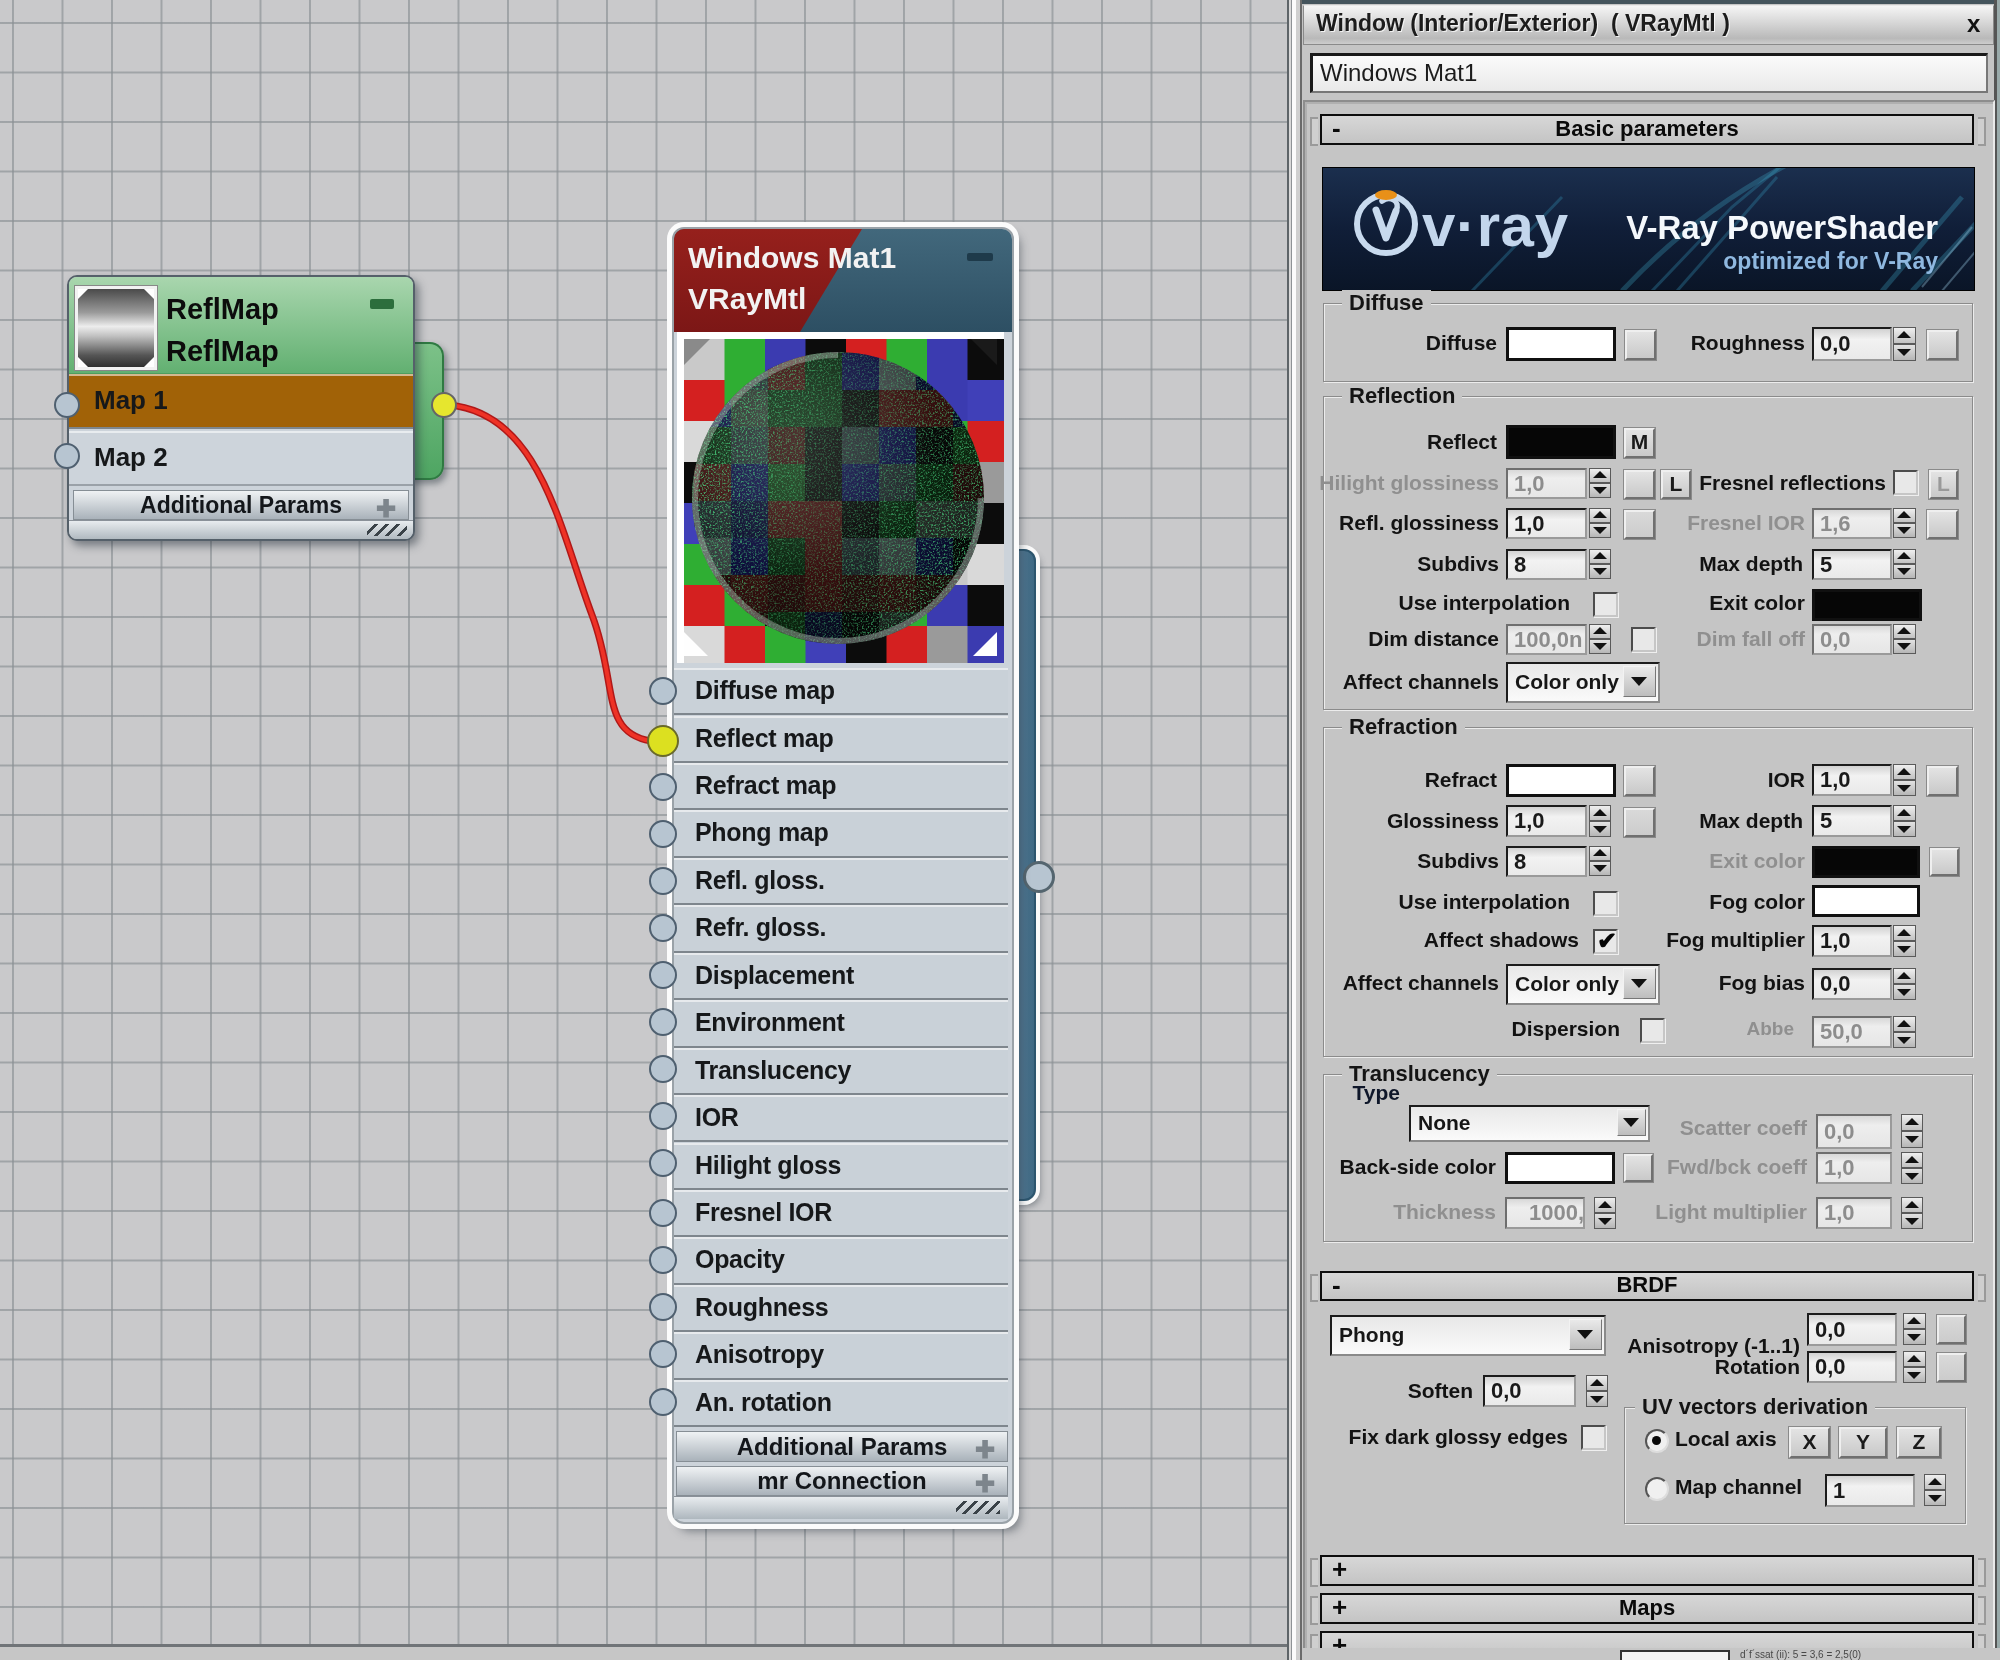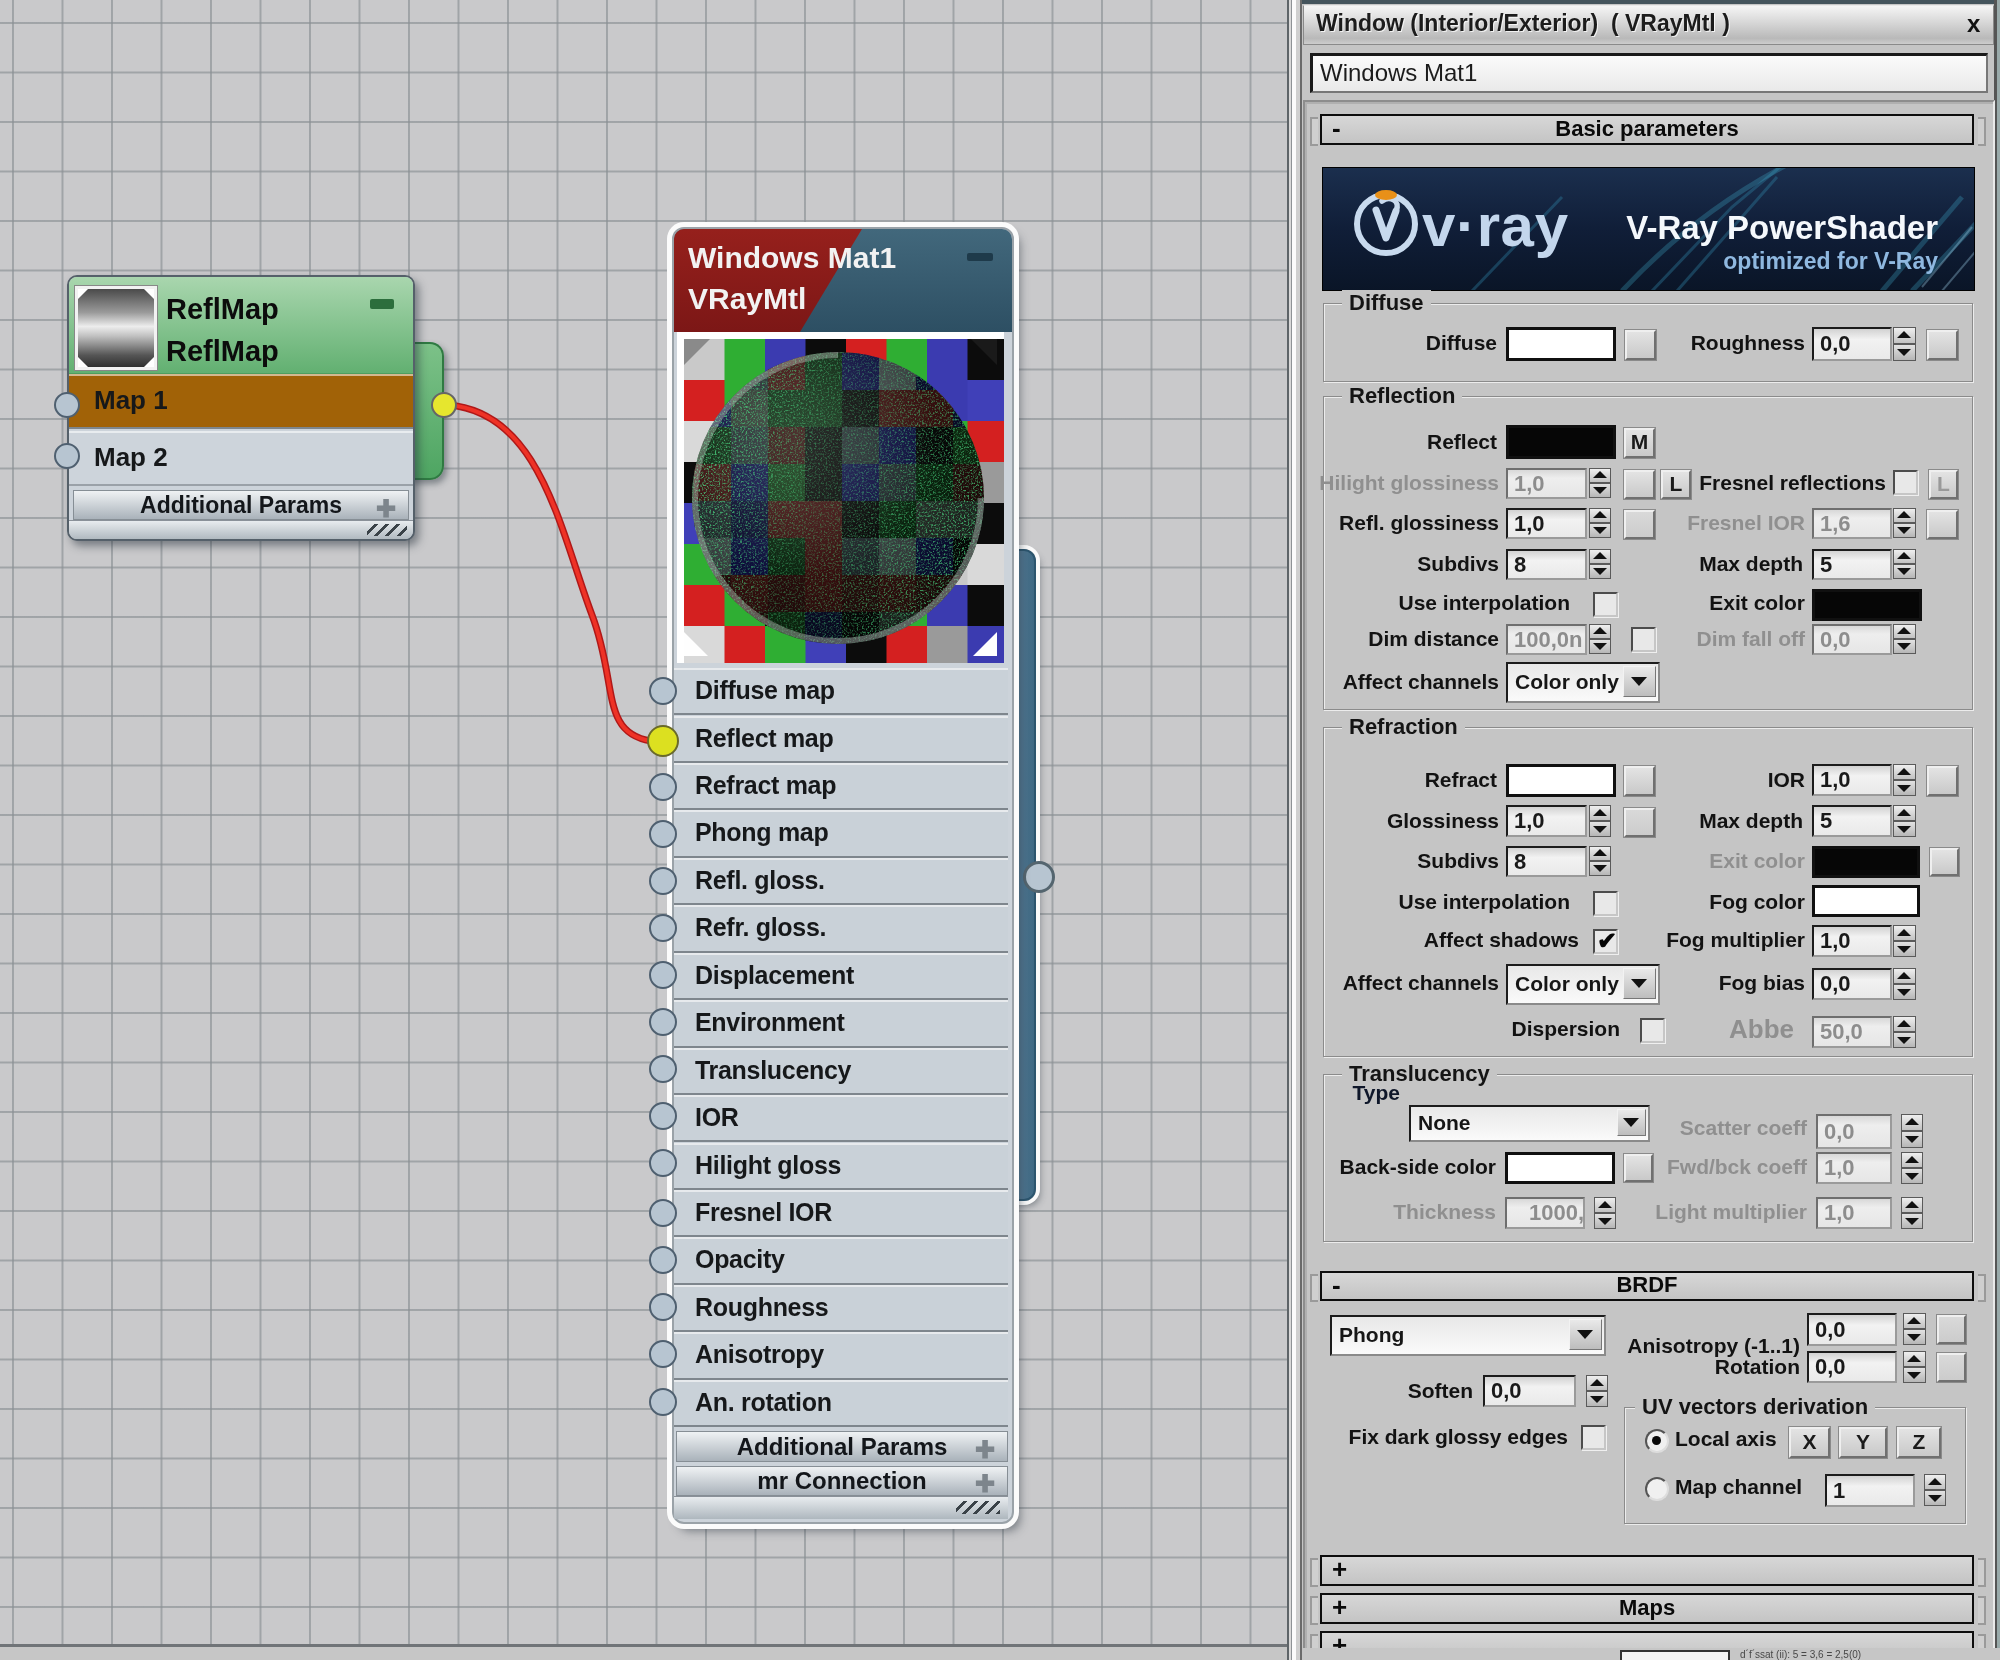--- a/index.html
+++ b/index.html
@@ -285,21 +285,21 @@
 <div class="abs" style="left:1893px;top:968px;width:23px;height:32px;">
     <div style="position:absolute;left:0;top:0;width:21px;height:14px;background:linear-gradient(#efefef,#c2c2c2);border:1px solid #5a5a5a;">
       <div style="position:absolute;left:3px;top:3px;width:0;height:0;border-left:7px solid transparent;border-right:7px solid transparent;border-bottom:7px solid #111;"></div>
     </div>
     <div style="position:absolute;left:0;top:16px;width:21px;height:14px;background:linear-gradient(#e2e2e2,#b6b6b6);border:1px solid #5a5a5a;">
       <div style="position:absolute;left:3px;top:4px;width:0;height:0;border-left:7px solid transparent;border-right:7px solid transparent;border-top:7px solid #111;"></div>
     </div>
   </div>
 <div class="abs" style="right:380px;top:1014px;height:30px;line-height:30px;font-size:21px;font-weight:bold;color:#121212;white-space:nowrap;">Dispersion</div>
 <div class="abs" style="left:1640px;top:1018px;width:21px;height:21px;background:#e8e8e8;border:2px solid #4c4c4c;border-bottom-color:#c6c6c6;border-right-color:#c6c6c6;box-shadow:1px 1px 0 #efefef;"></div>
-<div class="abs" style="right:206px;top:1014px;height:30px;line-height:30px;font-size:26px;font-weight:bold;color:#8f8f8f;white-space:nowrap;">Abbe</div>
+<div class="abs" style="right:206px;top:1014px;height:30px;line-height:30px;font-size:19px;font-weight:bold;color:#8f8f8f;white-space:nowrap;">Abbe</div>
 <div class="abs" style="left:1812px;top:1016px;width:76px;height:28px;background:linear-gradient(#d8d8d8,#eeeeee 30%,#e6e6e6);border:2px solid #6e6e6e;border-bottom-color:#9a9a9a;border-right-color:#9a9a9a;">
     <div style="padding-left:6px;font-weight:bold;font-size:22px;color:#8d8d8d;line-height:28px;white-space:nowrap;overflow:hidden;">50,0</div>
   </div>
 <div class="abs" style="left:1893px;top:1016px;width:23px;height:32px;">
     <div style="position:absolute;left:0;top:0;width:21px;height:14px;background:linear-gradient(#efefef,#c2c2c2);border:1px solid #5a5a5a;">
       <div style="position:absolute;left:3px;top:3px;width:0;height:0;border-left:7px solid transparent;border-right:7px solid transparent;border-bottom:7px solid #111;"></div>
     </div>
     <div style="position:absolute;left:0;top:16px;width:21px;height:14px;background:linear-gradient(#e2e2e2,#b6b6b6);border:1px solid #5a5a5a;">
       <div style="position:absolute;left:3px;top:4px;width:0;height:0;border-left:7px solid transparent;border-right:7px solid transparent;border-top:7px solid #111;"></div>
     </div>

